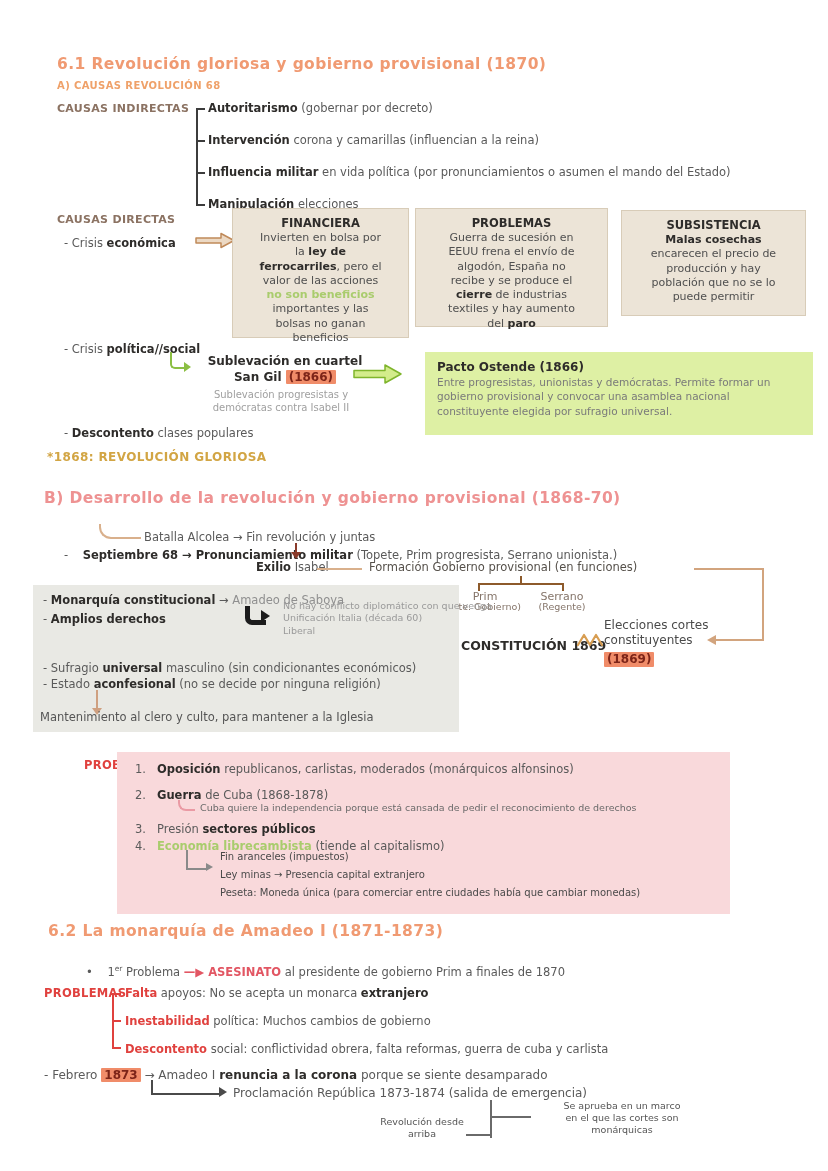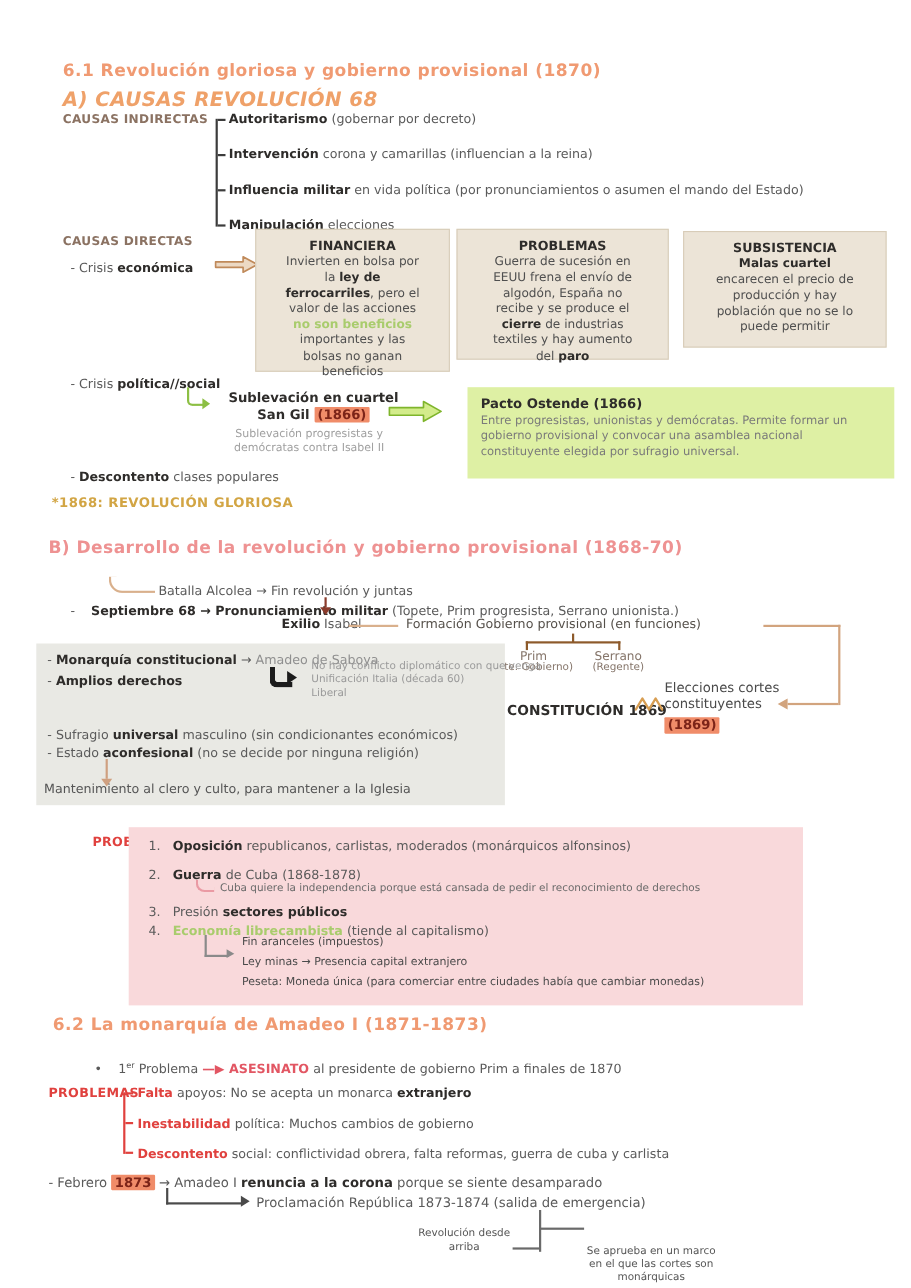--- a/index.html
+++ b/index.html
@@ -14,21 +14,21 @@
   .seg-b{font-weight:700;color:#2e2c2a;}
   .seg-g{font-weight:700;color:#a9cc6d;}
   .seg-hl{font-weight:700;color:#7c2418;background:#f08c69;padding:0 3px;border-radius:1px;}
   .seg-red{color:#e25663;font-weight:600;}
   .seg-redb{font-weight:700;color:#e0413e;}
   .seg-tan{color:#eab08c;}
   .seg-gray{color:#8f8f8f;}
   .seg-sup{font-size:7.5px;vertical-align:super;}
   
   .h-61{font-size:15.5px;font-weight:700;color:#f09a72;letter-spacing:.4px;}
-  .h-a{font-size:18px;font-weight:700;color:#efa169;letter-spacing:.4px;font-style:italic;}
+  .h-a{font-size:10px;font-weight:700;color:#efa169;letter-spacing:.4px;}
   .h-b{font-size:15.5px;font-weight:700;color:#ee9292;letter-spacing:.4px;}
   .h-62{font-size:15.5px;font-weight:700;color:#f09a72;letter-spacing:.4px;}
   .lbl-brown{font-size:11px;font-weight:700;color:#8b7262;letter-spacing:.3px;}
   .lbl-red{font-size:11.5px;font-weight:700;color:#e0413e;letter-spacing:.3px;}
   .gold{font-size:12px;font-weight:700;color:#d2a544;letter-spacing:.4px;}
   .bold-dark{font-weight:700;color:#2e2c2a;}
   
   .box-beige{position:absolute;background:#ece4d7;border:1px solid #d8ccb8;text-align:center;
              padding:7px 24px;box-sizing:border-box;}
   .bt{font-size:11.5px;font-weight:700;color:#2e2c2a;line-height:1.3;}
@@ -77,21 +77,21 @@
   <div class="box-beige" style="left:232px;top:208px;width:177px;height:130px;">
     <div class="bt">FINANCIERA</div>
     <div class="bb wrap"><span class="seg">Invierten en bolsa por la </span><span class="seg seg-b">ley de ferrocarriles</span><span class="seg">, pero el valor de las acciones </span><span class="seg seg-g">no son beneficios</span><span class="seg"> importantes y las bolsas no ganan beneficios</span></div>
   </div>
   <div class="box-beige" style="left:415px;top:208px;width:193px;height:119px;">
     <div class="bt">PROBLEMAS</div>
     <div class="bb wrap"><span class="seg">Guerra de sucesión en EEUU frena el envío de algodón, España no recibe y se produce el </span><span class="seg seg-b">cierre</span><span class="seg"> de industrias textiles y hay aumento del </span><span class="seg seg-b">paro</span></div>
   </div>
   <div class="box-beige" style="left:621px;top:210px;width:185px;height:106px;">
     <div class="bt">SUBSISTENCIA</div>
-    <div class="bb wrap"><span class="seg seg-b">Malas cuartel</span><span class="seg"> encarecen el precio de producción y hay población que no se lo puede permitir</span></div>
+    <div class="bb wrap"><span class="seg seg-b">Malas cosechas</span><span class="seg"> encarecen el precio de producción y hay población que no se lo puede permitir</span></div>
   </div>
 
   <div class="t" style="left:64px;top:342px;"><span class="seg">- Crisis </span><span class="seg seg-b">política//social</span></div>
 
   <div class="abs" style="left:170px;top:352px;width:14px;height:15px;border-left:2px solid #8cbf44;border-bottom:2px solid #8cbf44;border-bottom-left-radius:5px;"></div>
   <div class="tri-right" style="left:184px;top:362px;border-left:7px solid #8cbf44;"></div>
 
   <div class="t center wrap" style="left:190px;top:354px;width:190px;font-size:12px;"><span class="seg seg-b">Sublevación en cuartel</span></div>
   <div class="t center wrap" style="left:190px;top:370px;width:190px;font-size:12px;"><span class="seg seg-b">San Gil </span><span class="seg seg-hl">(1866)</span></div>
   <div class="t center wrap small" style="left:191px;top:388px;width:180px;color:#a0a0a0;font-size:10px;">Sublevación progresistas y demócratas contra Isabel II</div>
@@ -188,15 +188,15 @@
 
   <div class="t" style="left:44px;top:1068px;font-size:12px;"><span class="seg">- Febrero </span><span class="seg seg-hl">1873</span><span class="seg"> → Amadeo I </span><span class="seg seg-b">renuncia a la corona</span><span class="seg"> porque se siente desamparado</span></div>
   <div class="abs" style="left:151px;top:1080px;width:68px;height:13px;border-left:2px solid #4a4a4a;border-bottom:2px solid #4a4a4a;"></div>
   <div class="tri-right" style="left:219px;top:1087px;border-top:5px solid transparent;border-bottom:5px solid transparent;border-left:8px solid #4a4a4a;"></div>
   <div class="t" style="left:233px;top:1086px;font-size:12px;">Proclamación República 1873-1874 (salida de emergencia)</div>
 
   <div class="vline" style="left:490px;top:1100px;width:1.5px;height:38px;background:#6a6a6a;"></div>
   <div class="hline" style="left:466px;top:1134px;width:24px;height:1.5px;background:#6a6a6a;"></div>
   <div class="hline" style="left:491px;top:1116px;width:40px;height:1.5px;background:#6a6a6a;"></div>
   <div class="t center wrap" style="left:378px;top:1116px;width:88px;font-size:9.5px;color:#555555;">Revolución desde arriba</div>
-  <div class="t center wrap" style="left:532px;top:1100px;width:120px;font-size:9.5px;color:#555555;margin-top:32px;">Se aprueba en un marco en el que las cortes son monárquicas</div>
+  <div class="t center wrap" style="left:562px;top:1100px;width:120px;font-size:9.5px;color:#555555;">Se aprueba en un marco en el que las cortes son monárquicas</div>
 
 </div>
 
 </body></html>

